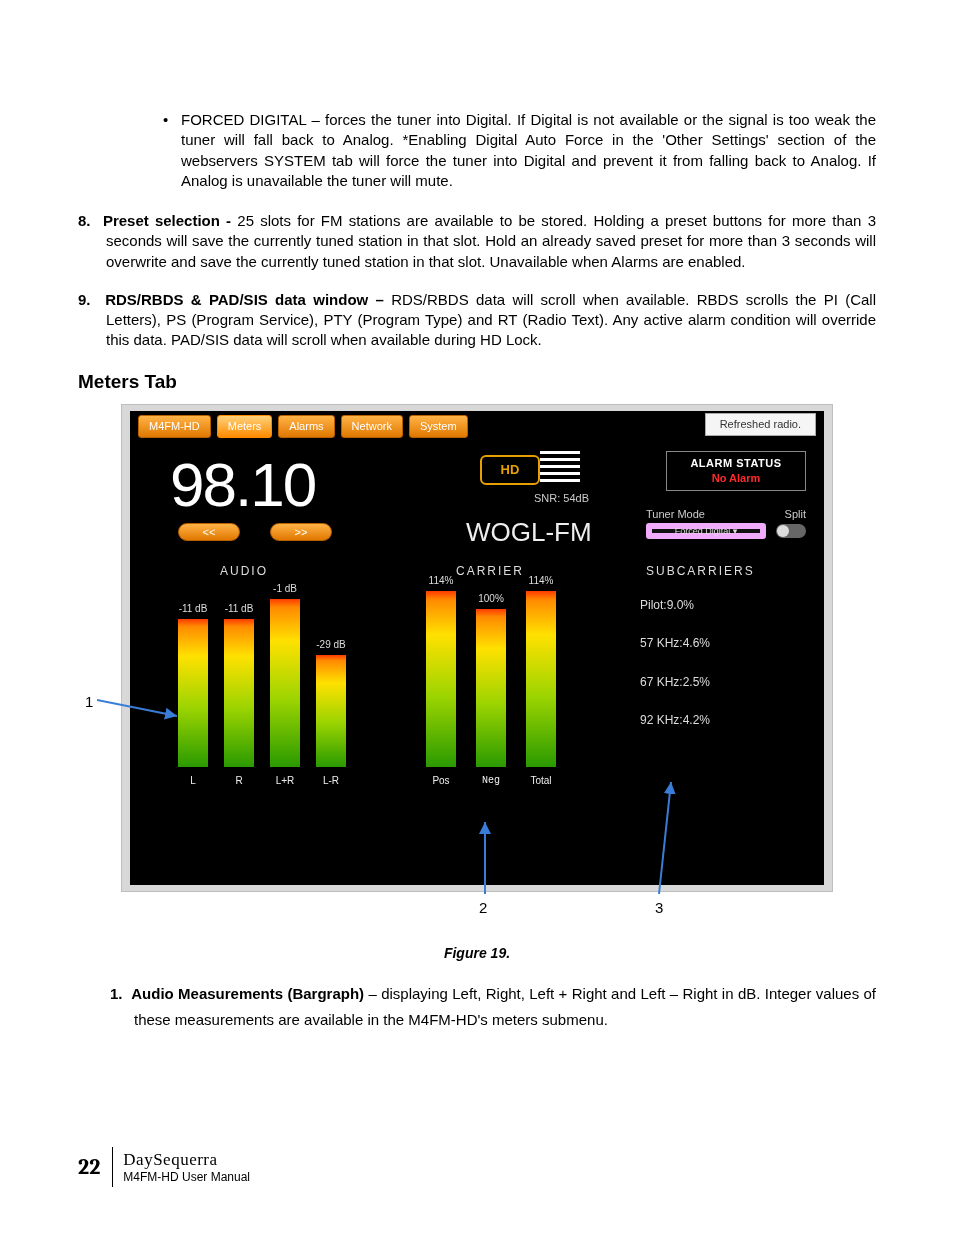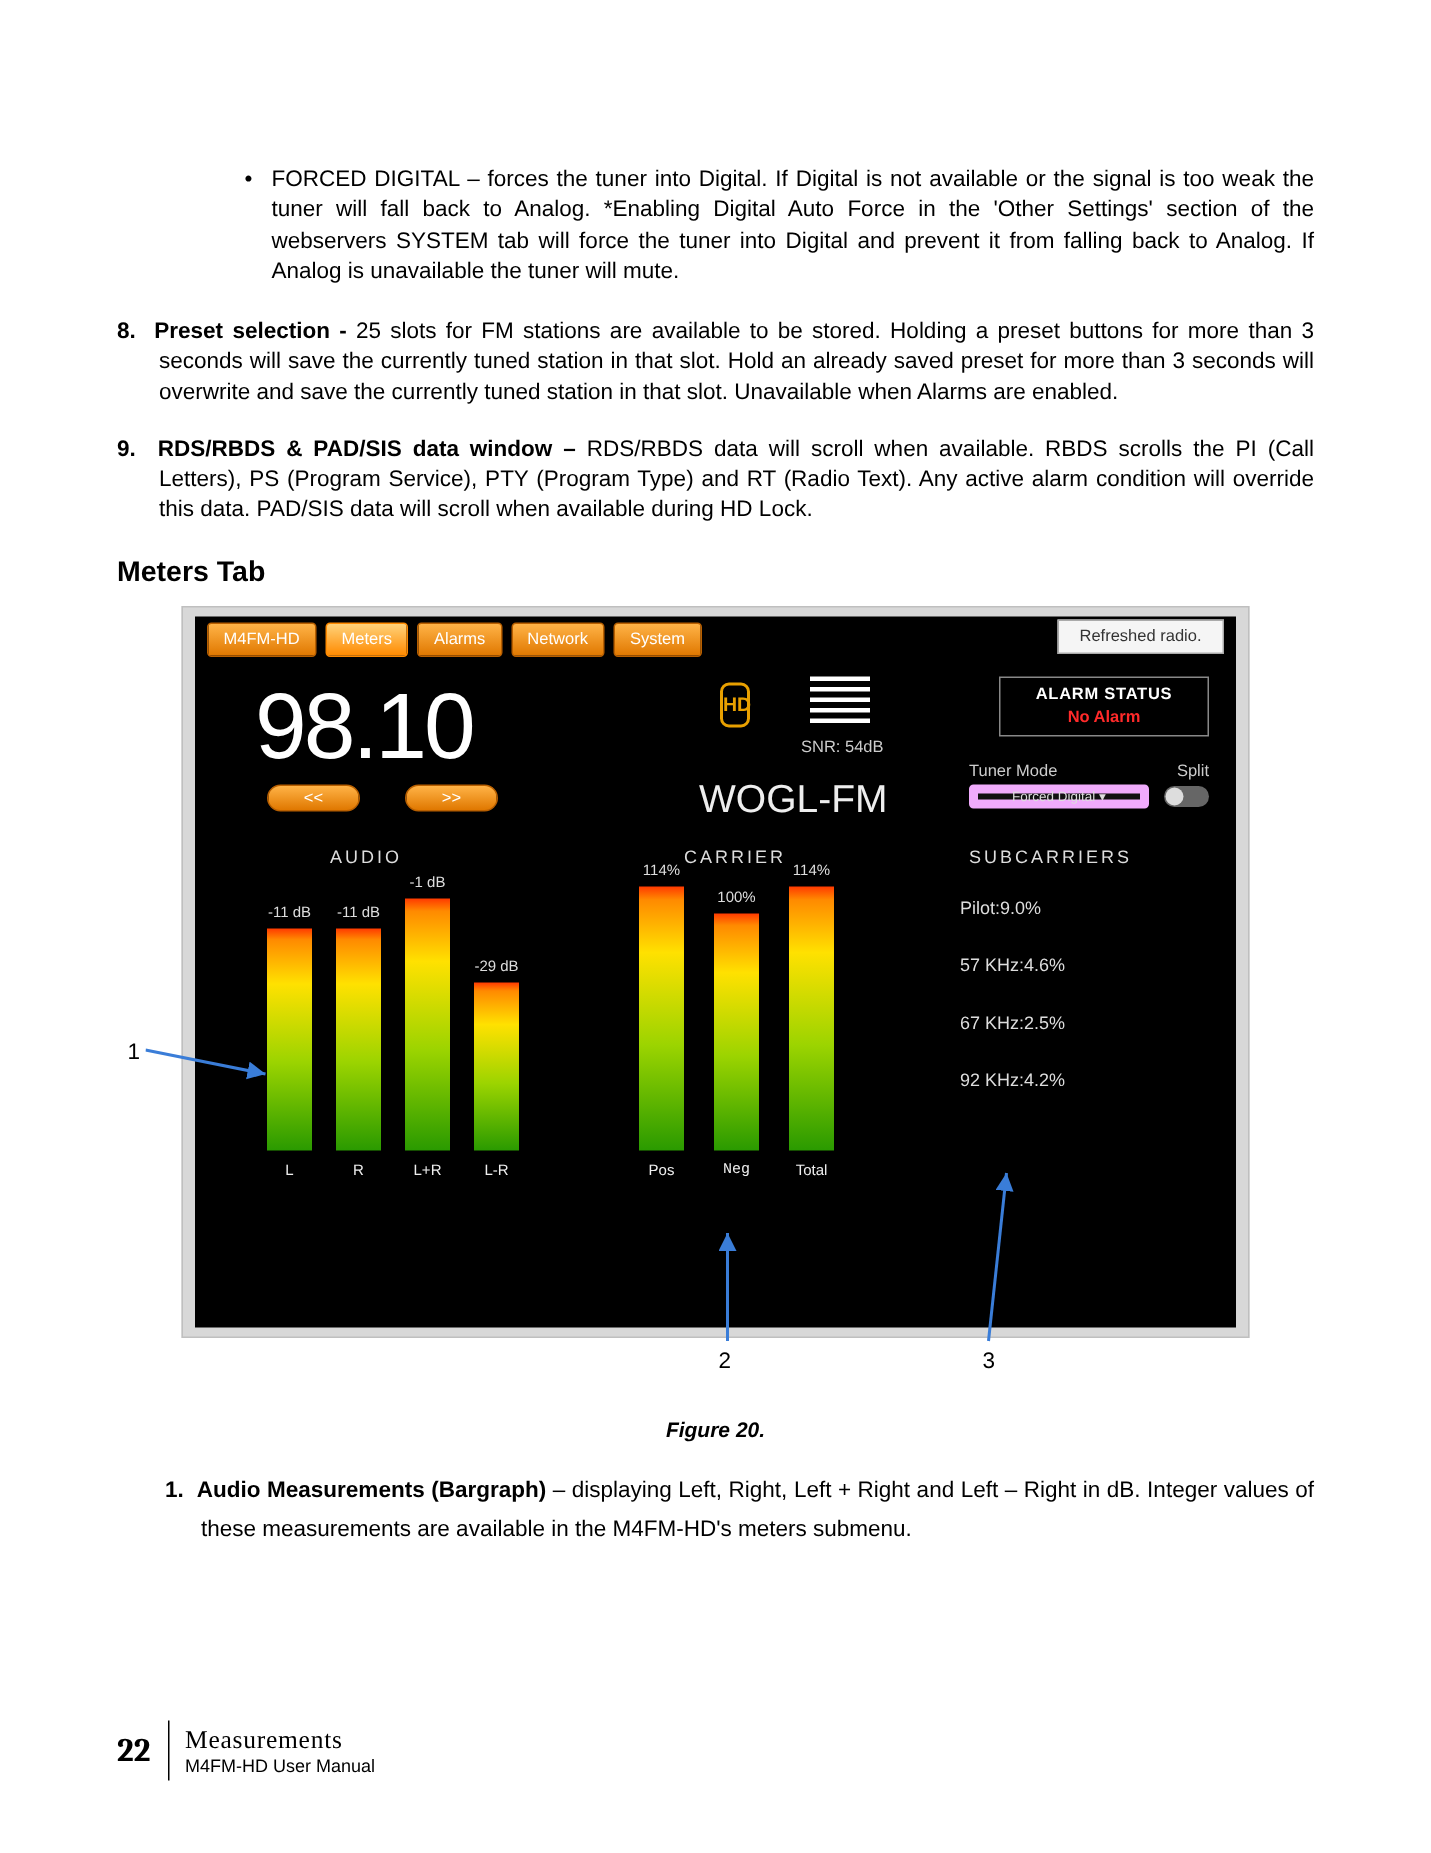--- a/index.html
+++ b/index.html
@@ -60,21 +60,21 @@
   .freq-btns { position:absolute; top:112px; left:48px; display:flex; gap:30px; }
   .freq-btn {
     width:62px; height:18px; border-radius:9px;
     background: linear-gradient(#ffb347,#e07800);
     border:1px solid #b85f00;
     color:#fff; font-size:11px;
     display:flex; align-items:center; justify-content:center;
   }
   .hd-area { position:absolute; top:44px; left:350px; text-align:center; }
   .hd-logo {
-    display:inline-block; width:20px; height:30px;
+    display:inline-block; width:60px; height:30px;
     border:2px solid #e8a000; border-radius:6px;
     color:#e8a000; font-weight:bold; font-size:13px;
     line-height:26px; 
   }
   .snr-bars { position:absolute; top:40px; left:410px; }
   .snr-bars .bar { width:40px; height:3px; background:#fff; margin-bottom:4px; }
   .snr-label { position:absolute; top:80px; left:404px; font-size:11px; color:#ccc; }
   .station {
     position:absolute; top:104px; left:336px;
     font-size:26px; font-weight:300; color:#eee;
@@ -281,29 +281,29 @@
     </svg>
     <svg class="arrow" style="left:520px; top:374px;" width="40" height="120">
       <defs>
           <marker id="ah3" markerWidth="8" markerHeight="8" refX="6" refY="3" orient="auto">
             <path d="M0,0 L6,3 L0,6 Z" fill="#3a7dd8"></path>
           </marker>
         </defs>
       <line x1="18" y1="116" x2="30" y2="4" stroke="#3a7dd8" stroke-width="2" marker-end="url(#ah3)"></line>
     </svg>
 
-    <div class="fig-caption">Figure 20.</div>
+    <div class="fig-caption">Figure 19.</div>
   </div>
 
   <div class="post-list">
     <b><span>1.</span>&nbsp;&nbsp;<span>Audio Measurements (Bargraph)</span></b><span> – displaying Left, Right, Left + Right and Left – Right in dB.  Integer values of these measurements are available in the M4FM-HD's meters submenu.</span>
   </div>
 
 </div>
 
 <div class="footer">
   <div class="pgnum">22</div>
   <div class="vrule"></div>
   <div>
-    <div class="brand">Measurements</div>
+    <div class="brand">DaySequerra</div>
     <div class="manual">M4FM-HD User Manual</div>
   </div>
 </div>
 
 </body></html>

